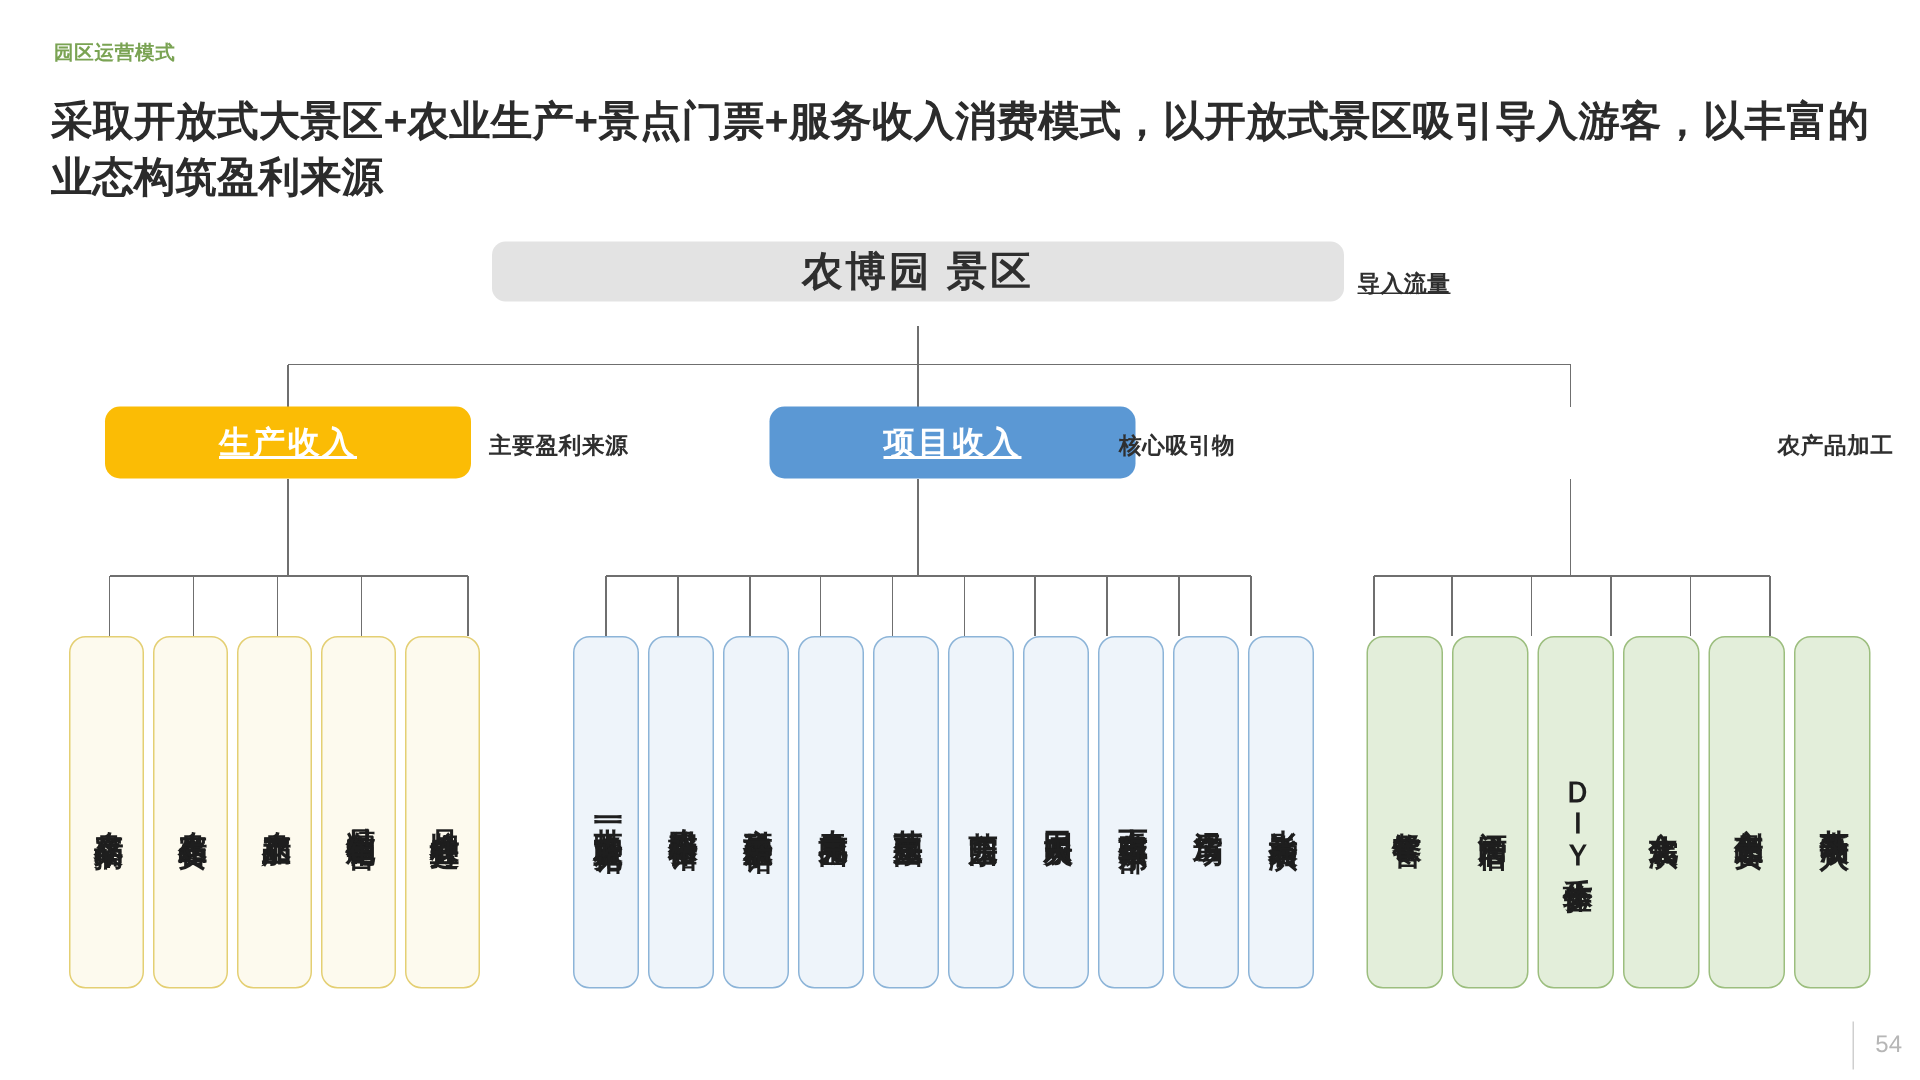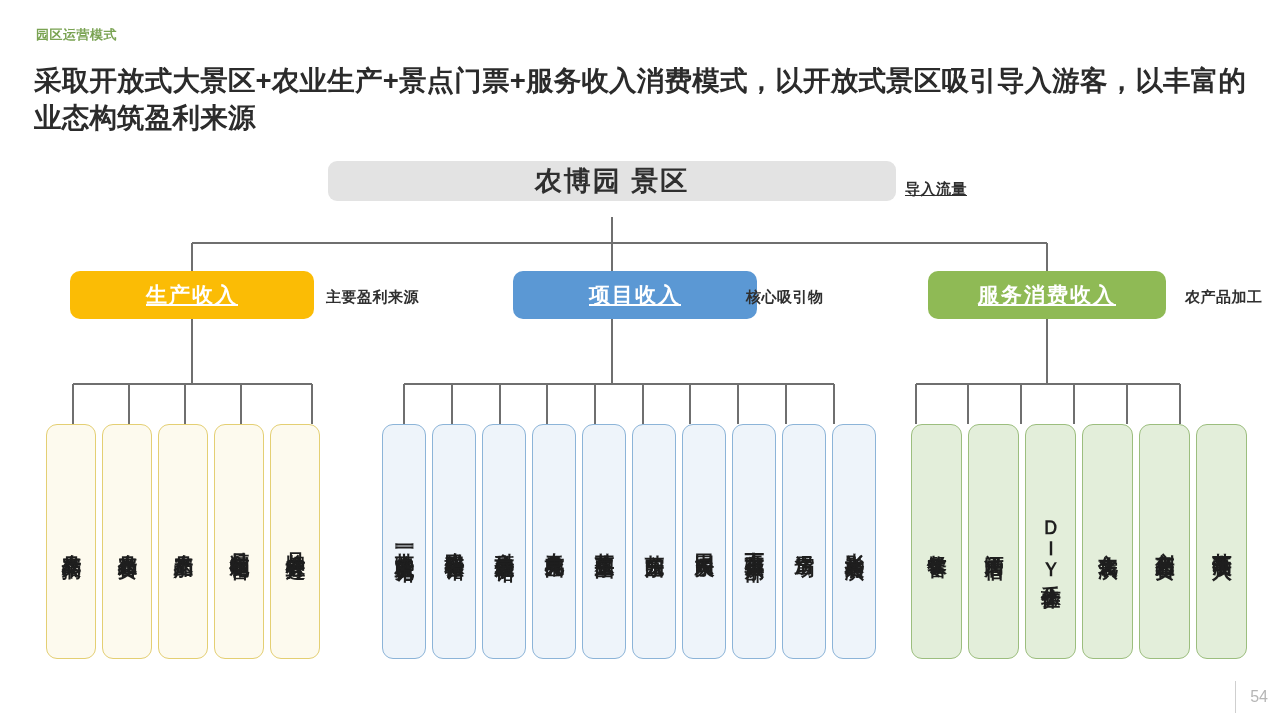--- a/index.html
+++ b/index.html
@@ -143,21 +143,20 @@
 
   <div class="box-root">农博园 景区</div>
   <div class="note note-root">导入流量</div>
 
   <div class="cat cat-a">生产收入</div>
   <div class="note note-a">主要盈利来源</div>
 
   <div class="cat cat-b">项目收入</div>
   <div class="note note-b">核心吸引物</div>
 
-  <div class="cat cat-c">服务消费收入</div>
   <div class="note note-c">农产品加工</div>
 
   <div class="leafrow row-a">
     <div class="leaf">
         <span>农产品采摘</span>
       </div>
     <div class="leaf">
         <span>农产品售卖</span>
       </div>
     <div class="leaf">

